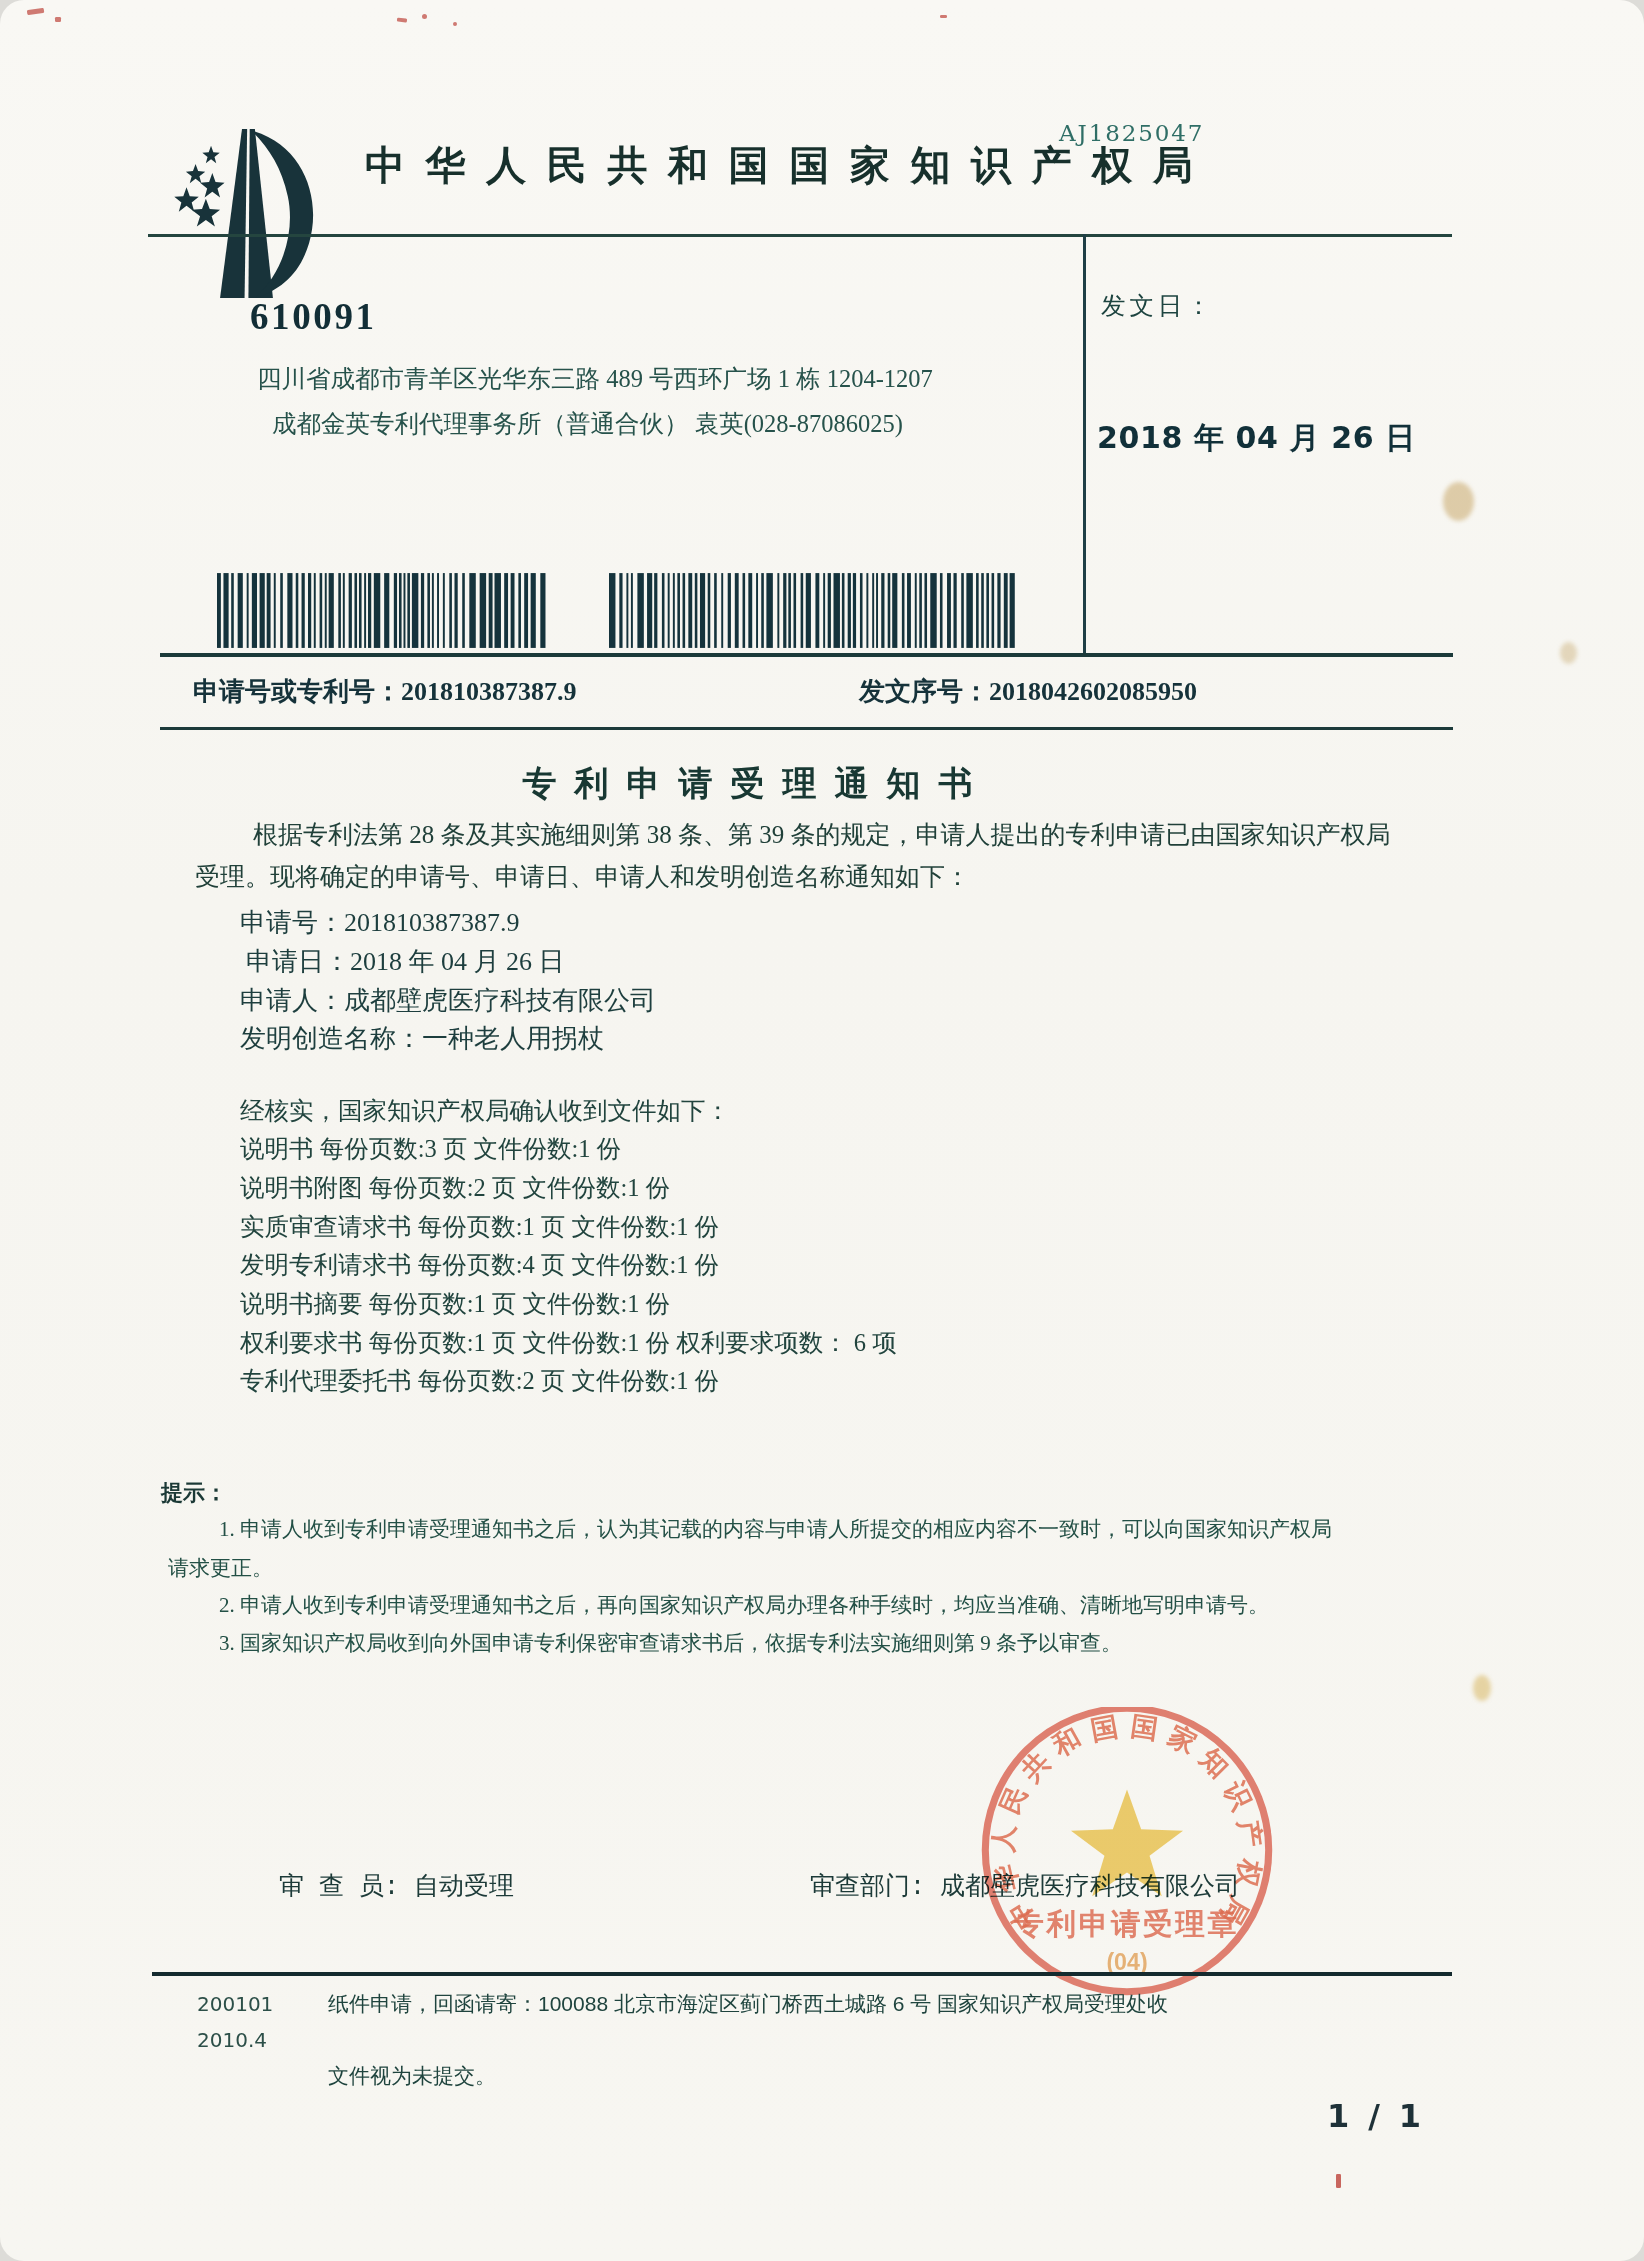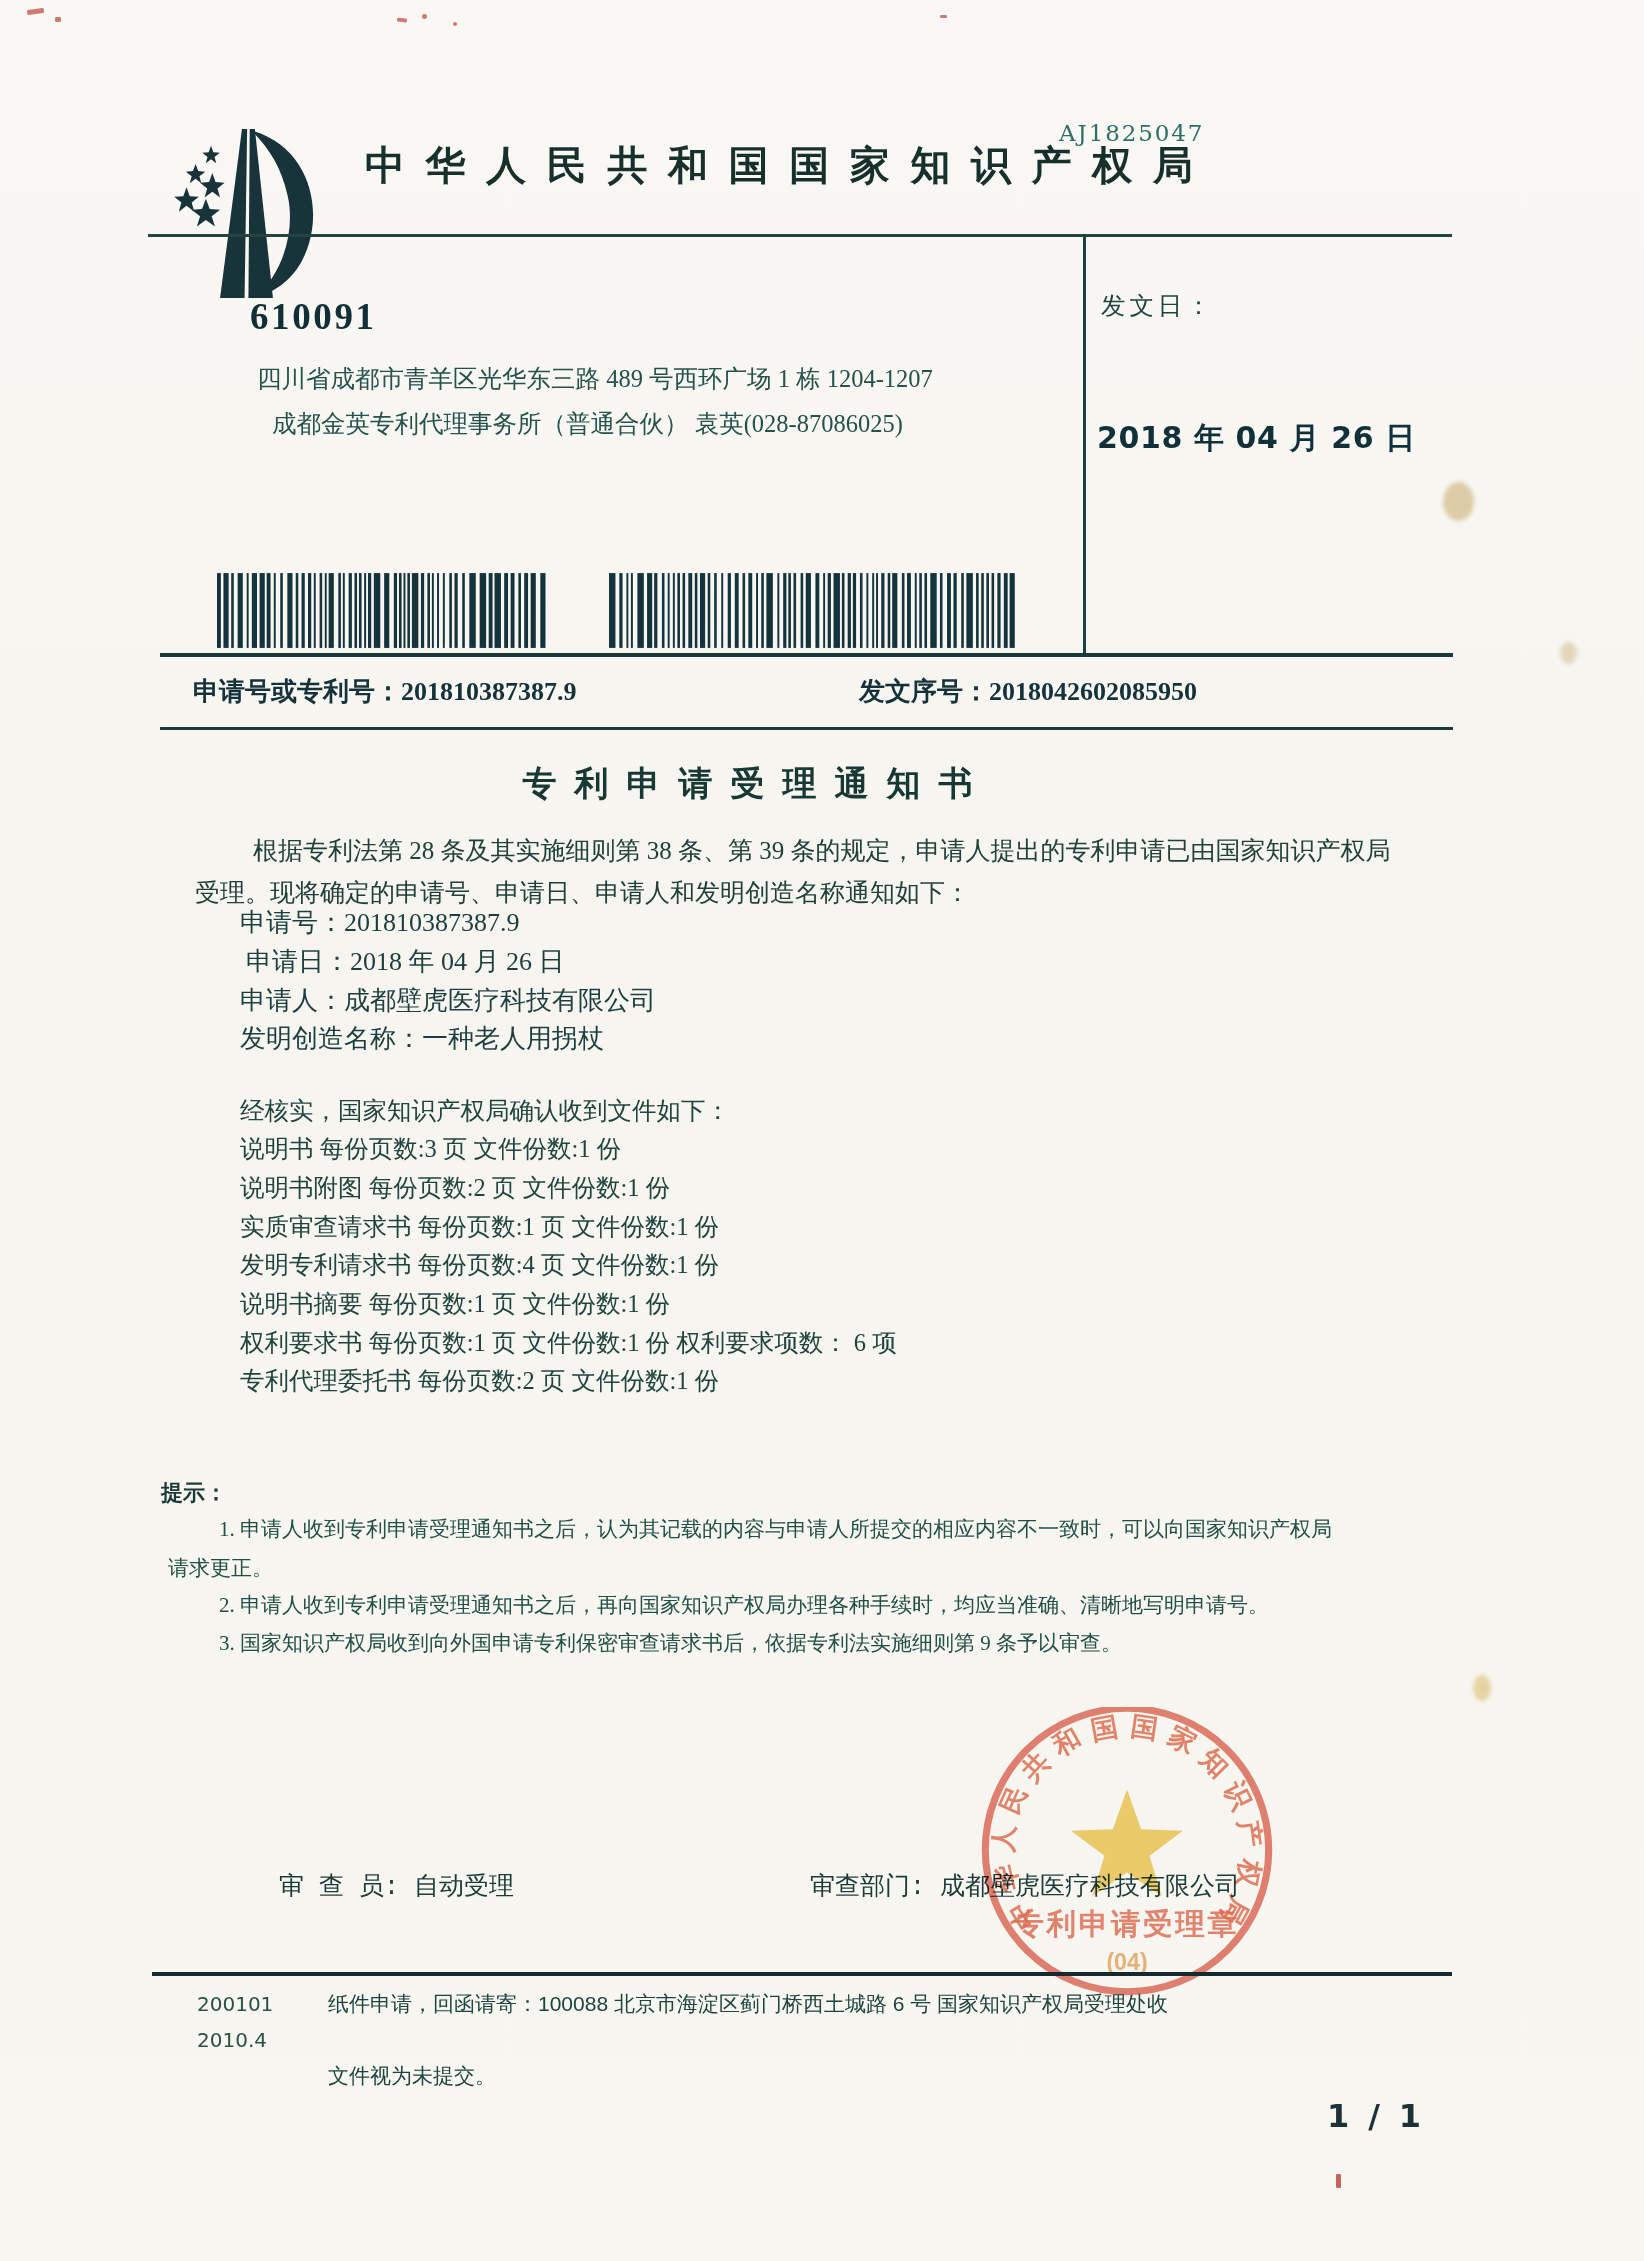--- a/index.html
+++ b/index.html
@@ -3,36 +3,37 @@
 <meta charset="utf-8">
 <style>
   html,body{margin:0;padding:0;background:#dddcd8;}
   .page{
     position:relative;
     width:1644px;height:2261px;
     background:linear-gradient(180deg,#f9f8f4 0%,#f6f5f0 40%,#f7f6f1 100%);
     overflow:hidden;
     font-family:"Liberation Serif","DejaVu Serif",serif;
     color:#1f3e3a;
+    border-radius:24px;
   }
   .abs{position:absolute;}
   .rule{background:#24453f;}
   .serial{font-family:"DejaVu Serif",serif;font-size:23px;color:#2f6e66;letter-spacing:1.9px;}
   .office-name{
     font-family:"Liberation Sans","DejaVu Sans",sans-serif;
     font-size:40px;font-weight:bold;letter-spacing:20.6px;color:#17302c;white-space:nowrap;
   }
   .postal{font-size:37px;font-weight:bold;color:#122e36;font-family:"Liberation Serif",serif;letter-spacing:2.6px;}
   .addr{font-size:24.5px;color:#26524b;white-space:nowrap;}
   .date-label{font-size:24.5px;color:#1d4440;letter-spacing:3.9px;}
   .date-value{font-family:"DejaVu Sans",sans-serif;font-size:30px;font-weight:bold;color:#113039;letter-spacing:0.6px;white-space:nowrap;}
   .barcode{overflow:hidden;}
   .ref-line{font-size:26px;font-weight:bold;color:#15323a;white-space:nowrap;}
   .doc-title{font-size:34px;font-weight:bold;letter-spacing:18px;color:#183833;text-align:center;white-space:nowrap;}
-  .body-line{font-size:25px;color:#204039;white-space:nowrap;margin-top:16px;}
+  .body-line{font-size:25px;color:#204039;white-space:nowrap;}
   .detail-line{font-size:26px;color:#1d3e3e;white-space:nowrap;}
   .file-line{font-size:24.5px;color:#21443e;white-space:nowrap;}
   .tip-head{font-size:22px;font-weight:bold;color:#1b3936;}
   .tip-line{font-size:21px;color:#235046;white-space:nowrap;}
   .sign-line{font-size:25px;color:#1c3a38;white-space:nowrap;font-family:Liberation Mono, monospace;}
   .foot-code{font-family:"DejaVu Sans",sans-serif;font-size:20px;color:#2c4f48;}
   .foot-line{font-family:"Liberation Sans","DejaVu Sans",sans-serif;font-size:21px;color:#1f443e;white-space:nowrap;}
   .page-num{font-family:"DejaVu Sans",sans-serif;font-size:32px;font-weight:bold;color:#1e3138;letter-spacing:3.9px;}
   .seal{mix-blend-mode:multiply;opacity:.88;}
   .speck{background:#b8362c;border-radius:1.3px;opacity:.65;}

